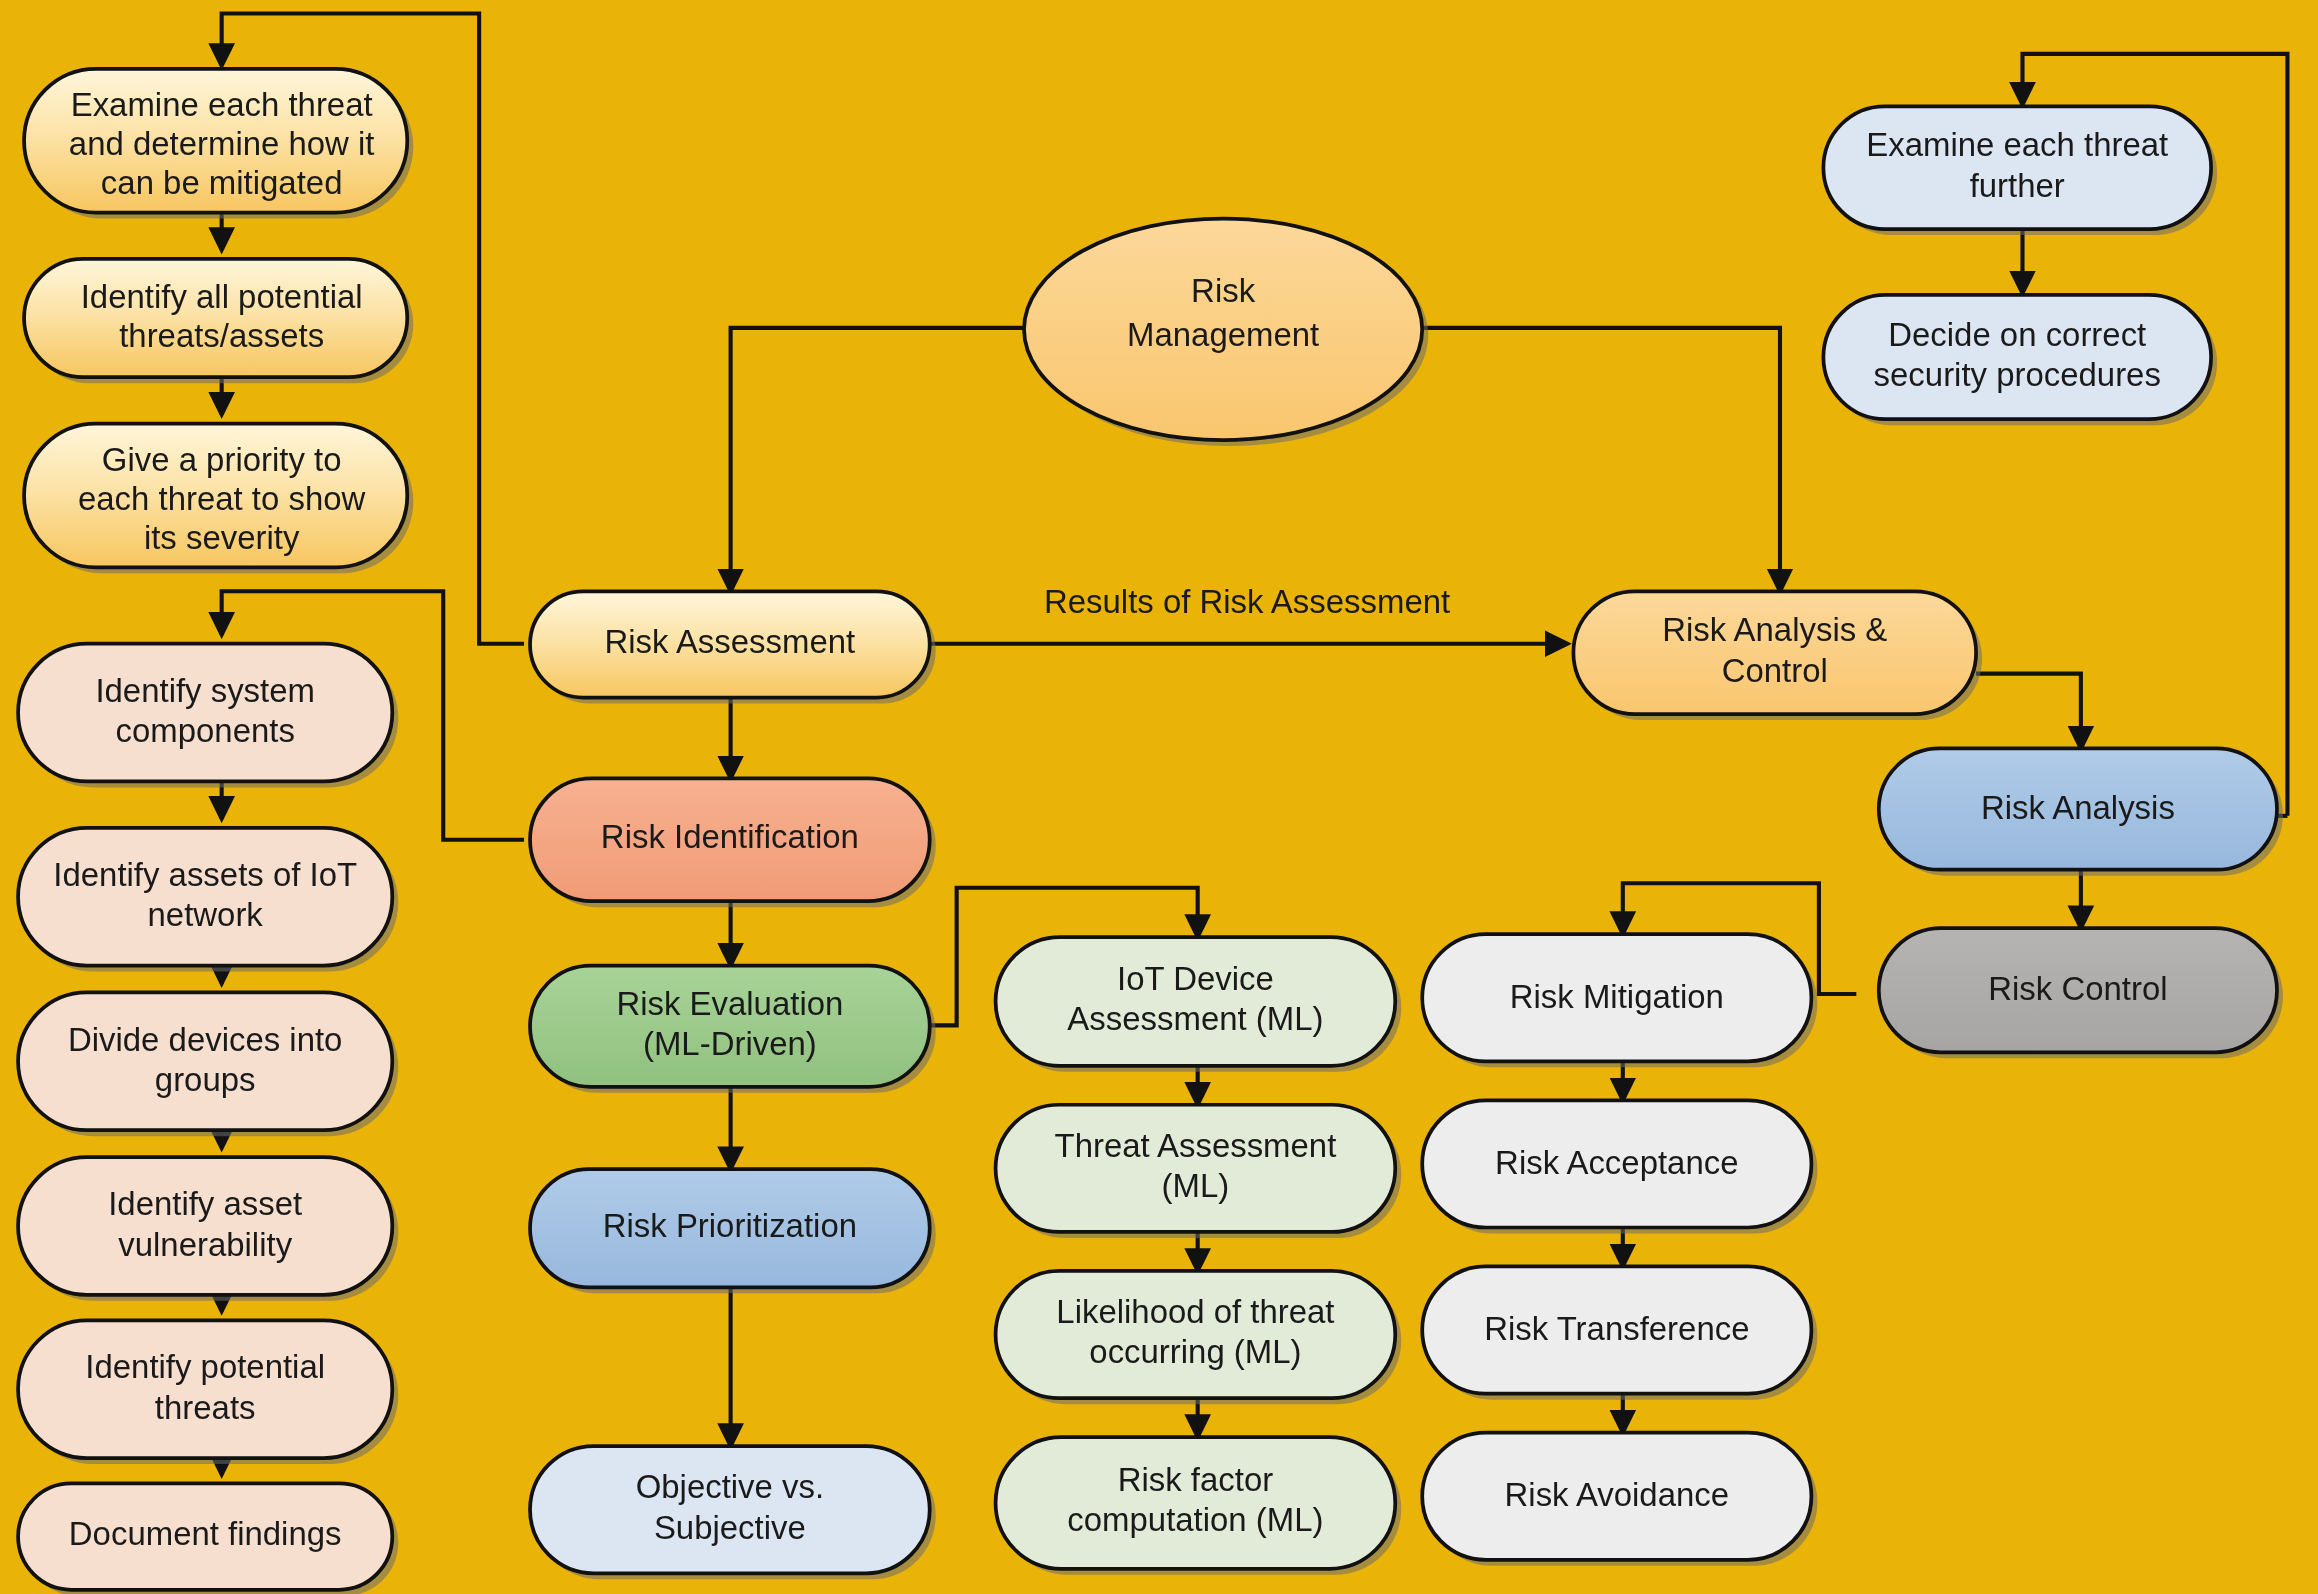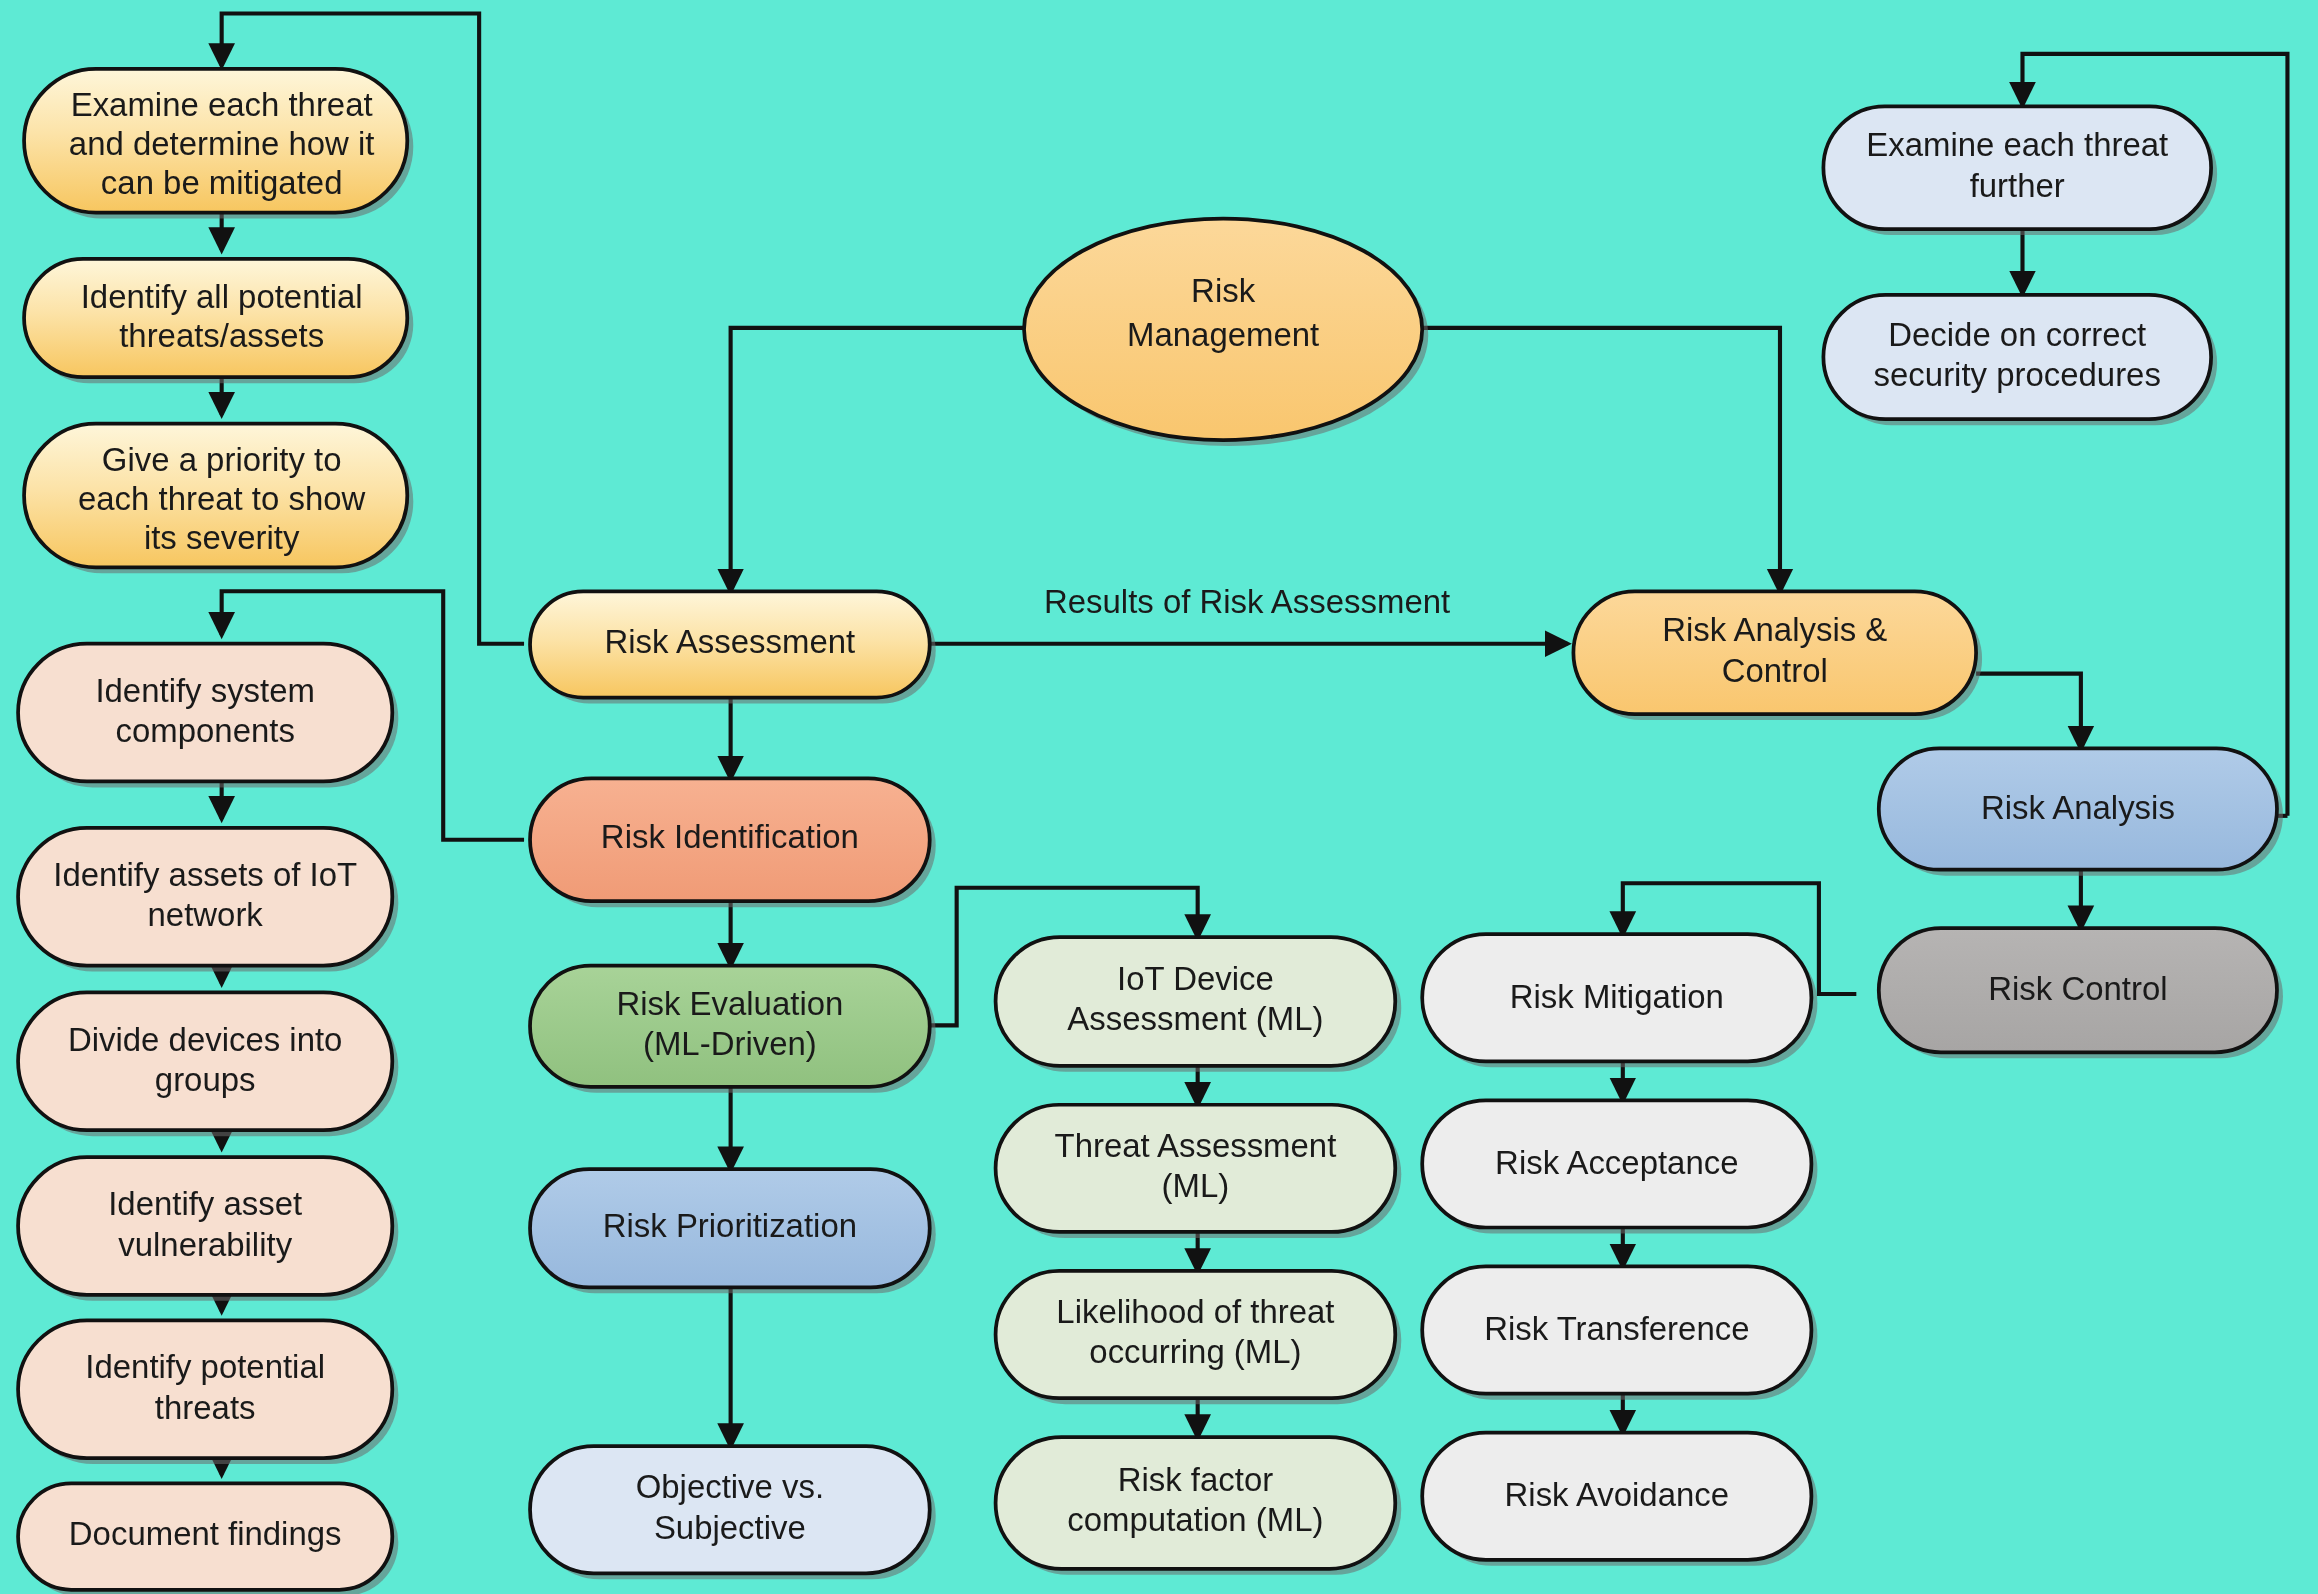--- a/index.html
+++ b/index.html
@@ -7,21 +7,21 @@
     padding: 0;
     background: #ffffff;
   }
   body {
     font-family: "Liberation Sans", sans-serif;
   }
   #canvas-wrap {
     position: relative;
     width: 2319px;
     height: 1595px;
-    background: #5eead4;
+    background: #eab308;
     overflow: hidden;
   }
   svg#flow {
     display: block;
     width: 2319px;
     height: 1595px;
   }
   .node-label {
     font-family: "Liberation Sans", sans-serif;
     font-size: 44px;

